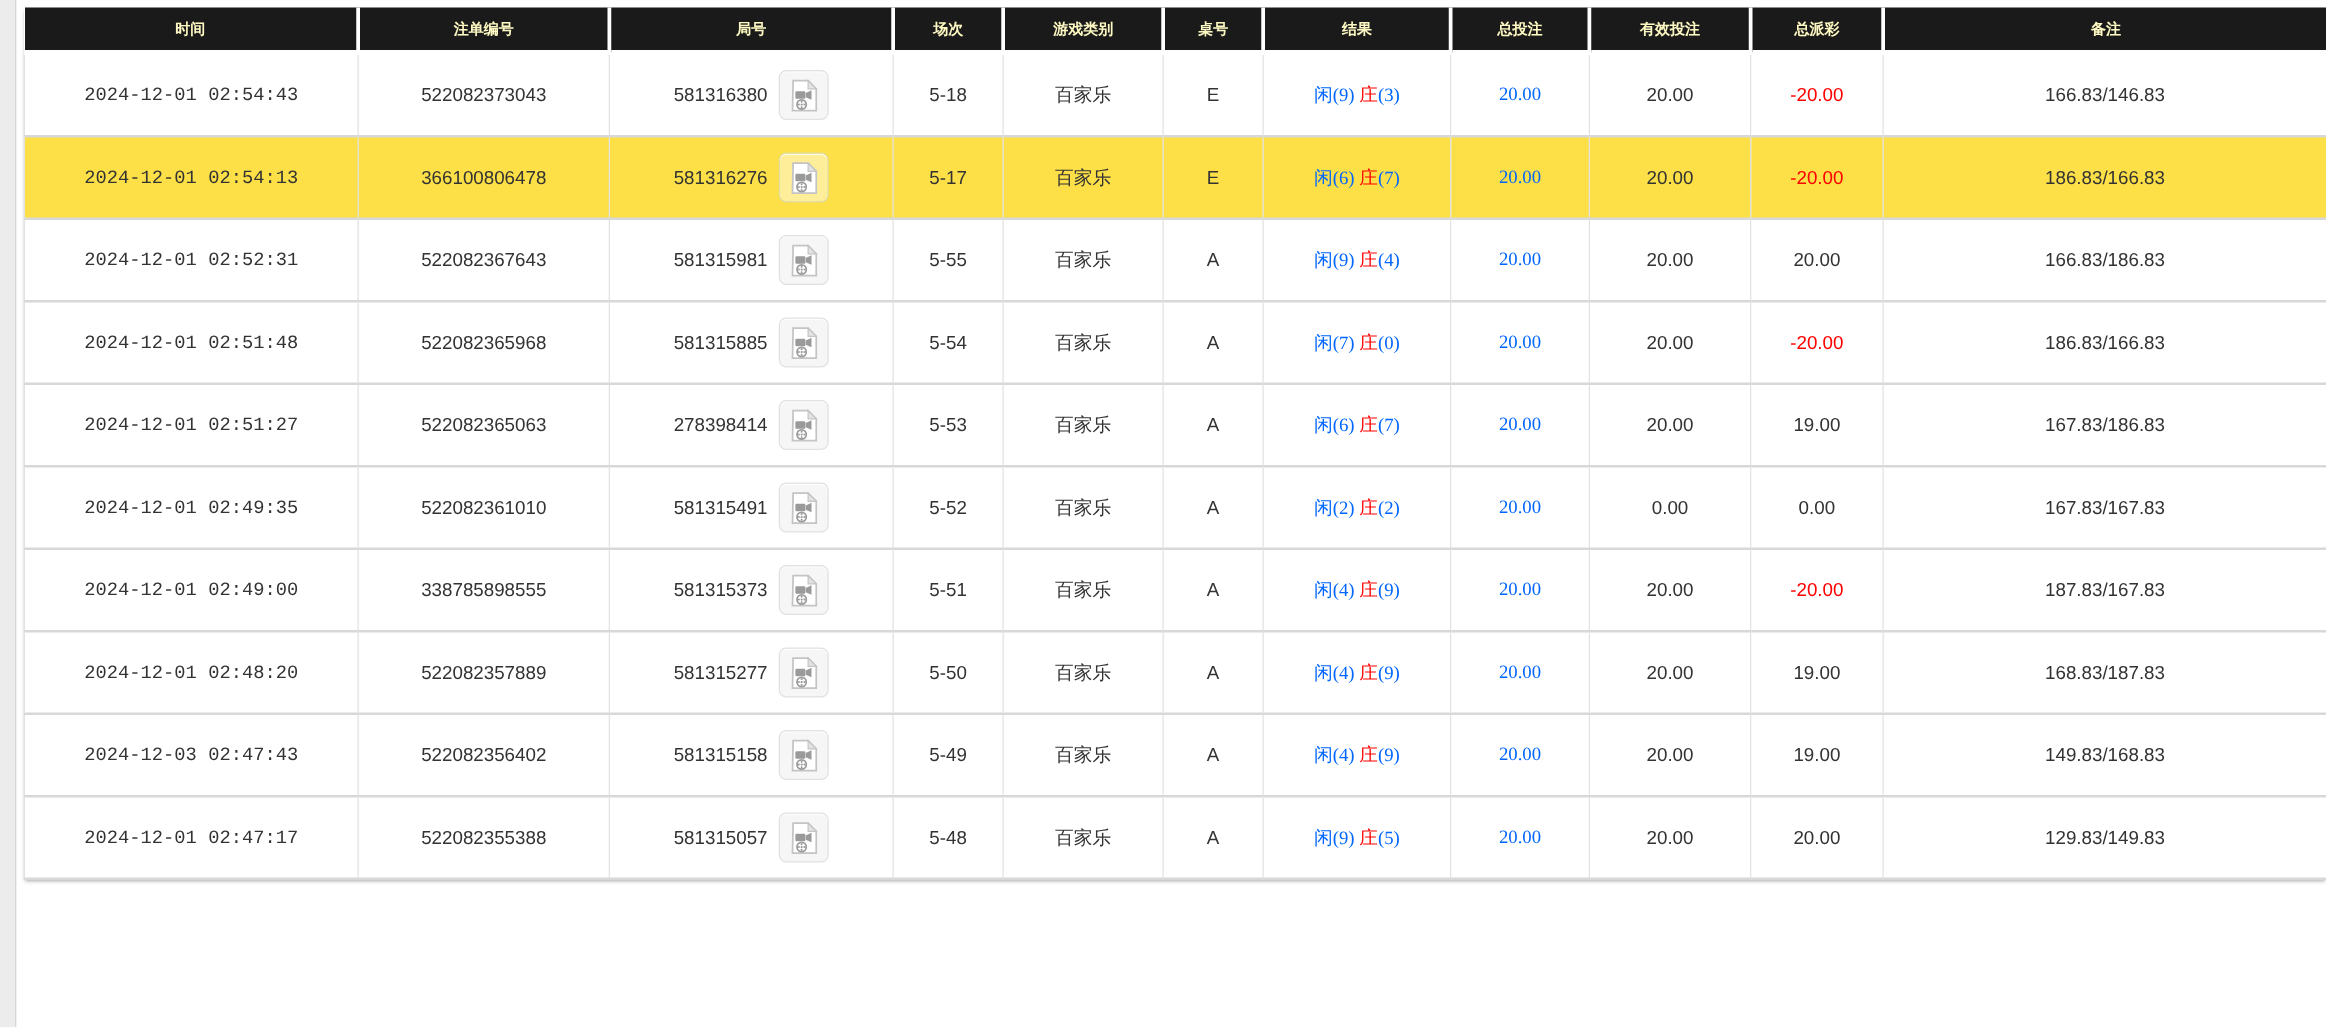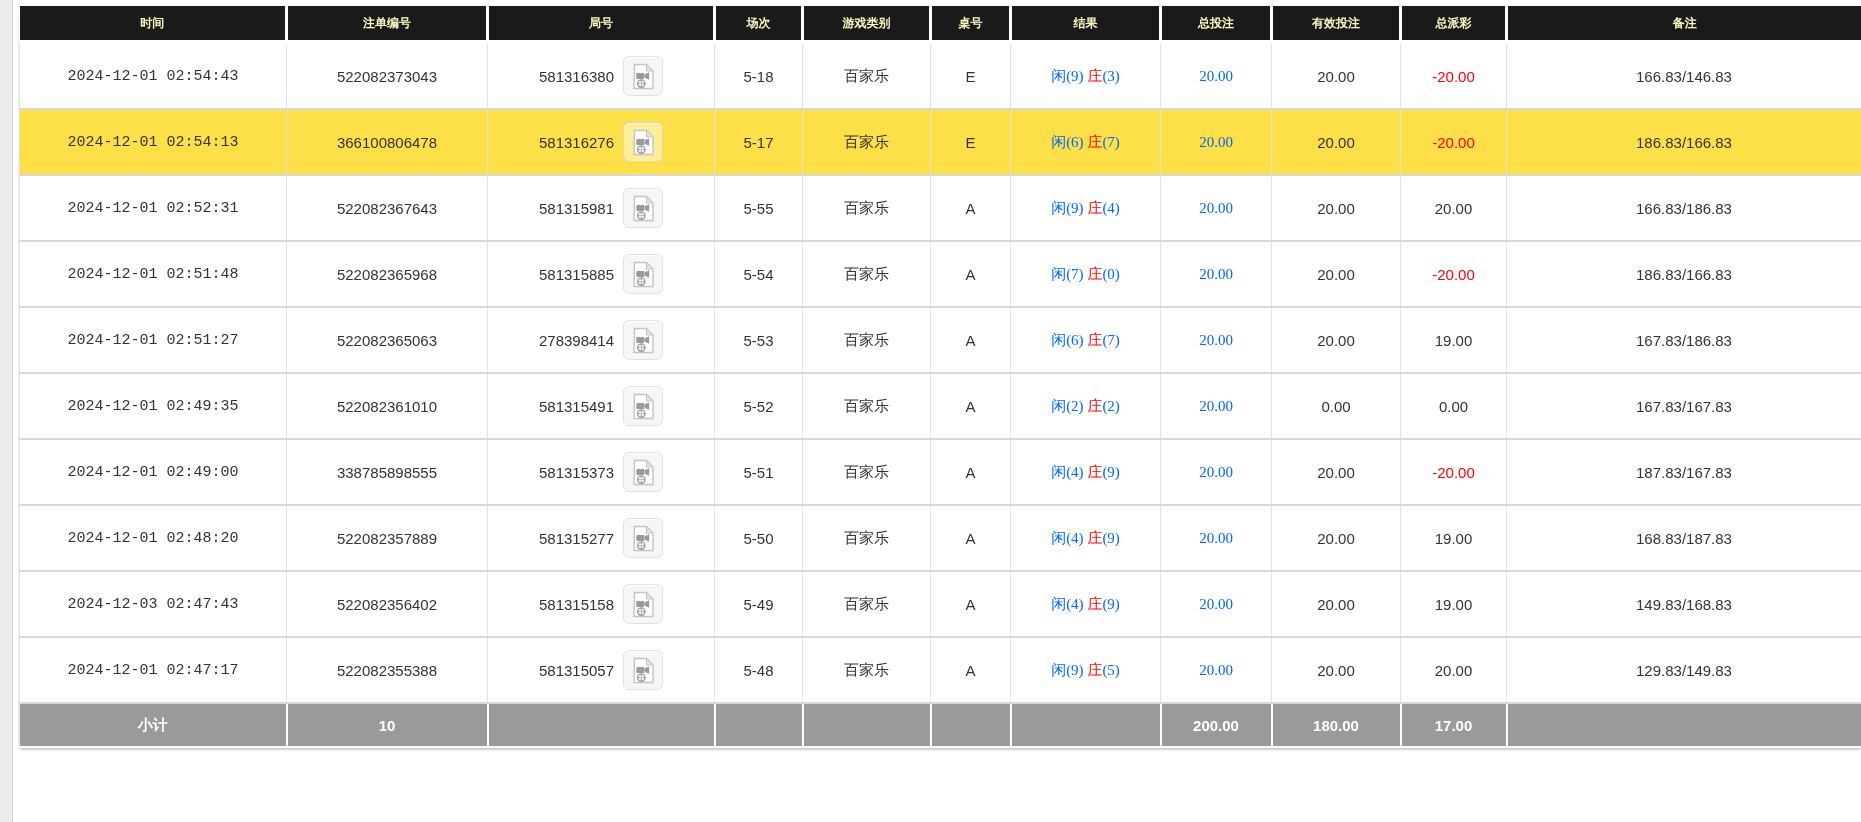--- a/index.html
+++ b/index.html
@@ -363,29 +363,16 @@
               </span></td>
             <td>5-48</td>
             <td>百家乐</td>
             <td>A</td>
             <td><span class="blue">闲(9) </span><span class="red">庄</span><span class="blue">(5)</span></td>
             <td><span class="blue">20.00</span></td>
             <td>20.00</td>
             <td><span>20.00</span></td>
             <td>129.83/149.83</td>
           </tr>
-          <tr class="summary">
-            <td>小计</td>
-            <td>10</td>
-            <td></td>
-            <td></td>
-            <td></td>
-            <td></td>
-            <td></td>
-            <td>200.00</td>
-            <td>180.00</td>
-            <td>17.00</td>
-            <td></td>
-          </tr>
         </tbody>
     </table>
   </div>
 </div>
 
 </body></html>

